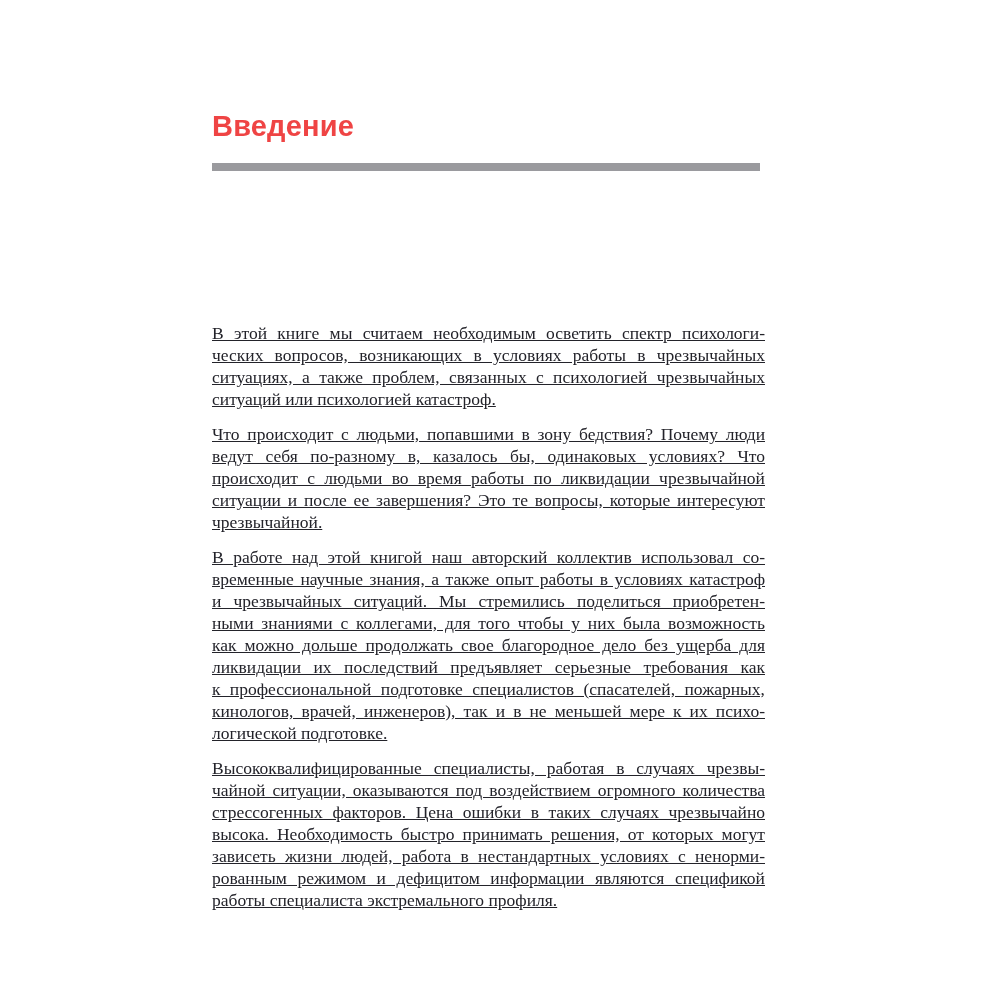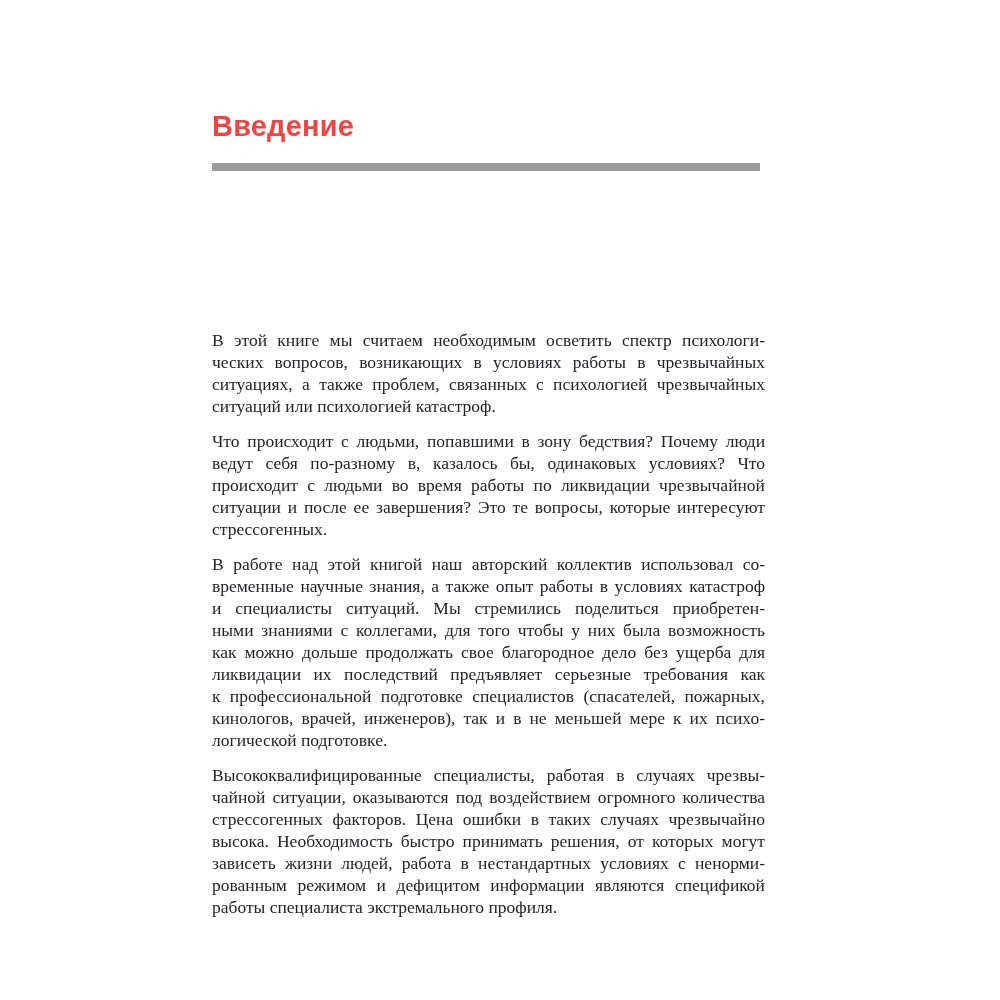--- a/index.html
+++ b/index.html
@@ -43,22 +43,23 @@
   .body-text {
     position: absolute;
     left: 0;
     top: 317px;
     width: 553px;
     color: #23232a;
     font-size: 17.5px;
     line-height: 22px;
   }
   .paragraph {
-    margin: 12px 0 13px 0;
+    margin: 5px 0 13px 0;
     padding: 0;
+    text-decoration: underline;
   }
   .text-line {
     display: block;
     text-align: justify;
     text-align-last: justify;
     white-space: normal;
   }
   .text-line:last-child {
     text-align-last: left;
   }
@@ -76,26 +77,26 @@
         <span class="text-line">В этой книге мы считаем необходимым осветить спектр психологи-</span>
         <span class="text-line">ческих вопросов, возникающих в условиях работы в чрезвычайных</span>
         <span class="text-line">ситуациях, а также проблем, связанных с психологией чрезвычайных</span>
         <span class="text-line">ситуаций или психологией катастроф.</span>
       </p>
     <p class="paragraph">
         <span class="text-line">Что происходит с людьми, попавшими в зону бедствия? Почему люди</span>
         <span class="text-line">ведут себя по-разному в, казалось бы, одинаковых условиях? Что</span>
         <span class="text-line">происходит с людьми во время работы по ликвидации чрезвычайной</span>
         <span class="text-line">ситуации и после ее завершения? Это те вопросы, которые интересуют</span>
-        <span class="text-line">стрессогенных.</span>
+        <span class="text-line">чрезвычайной.</span>
       </p>
     <p class="paragraph">
         <span class="text-line">В работе над этой книгой наш авторский коллектив использовал со-</span>
         <span class="text-line">временные научные знания, а также опыт работы в условиях катастроф</span>
-        <span class="text-line">и специалисты ситуаций. Мы стремились поделиться приобретен-</span>
+        <span class="text-line">и чрезвычайных ситуаций. Мы стремились поделиться приобретен-</span>
         <span class="text-line">ными знаниями с коллегами, для того чтобы у них была возможность</span>
         <span class="text-line">как можно дольше продолжать свое благородное дело без ущерба для</span>
         <span class="text-line">ликвидации их последствий предъявляет серьезные требования как</span>
         <span class="text-line">к профессиональной подготовке специалистов (спасателей, пожарных,</span>
         <span class="text-line">кинологов, врачей, инженеров), так и в не меньшей мере к их психо-</span>
         <span class="text-line">логической подготовке.</span>
       </p>
     <p class="paragraph">
         <span class="text-line">Высококвалифицированные специалисты, работая в случаях чрезвы-</span>
         <span class="text-line">чайной ситуации, оказываются под воздействием огромного количества</span>

